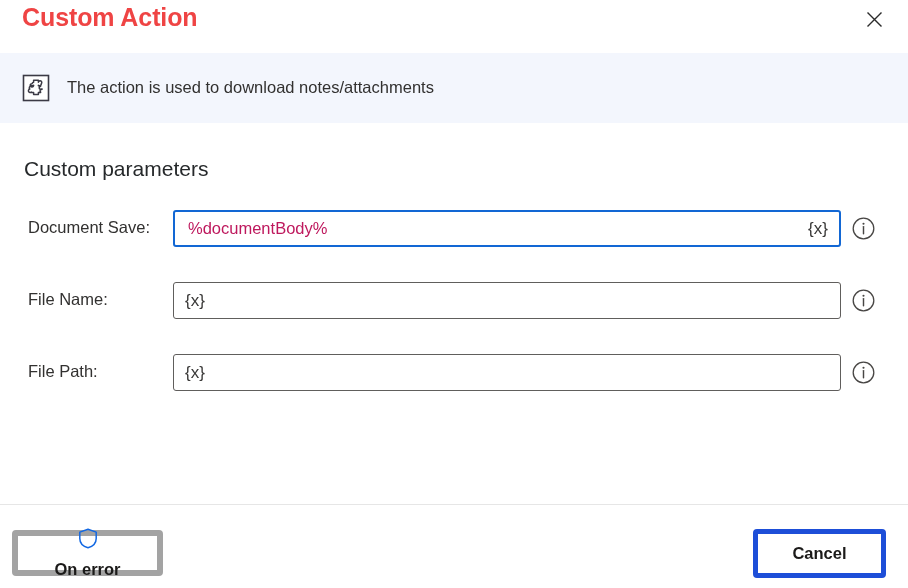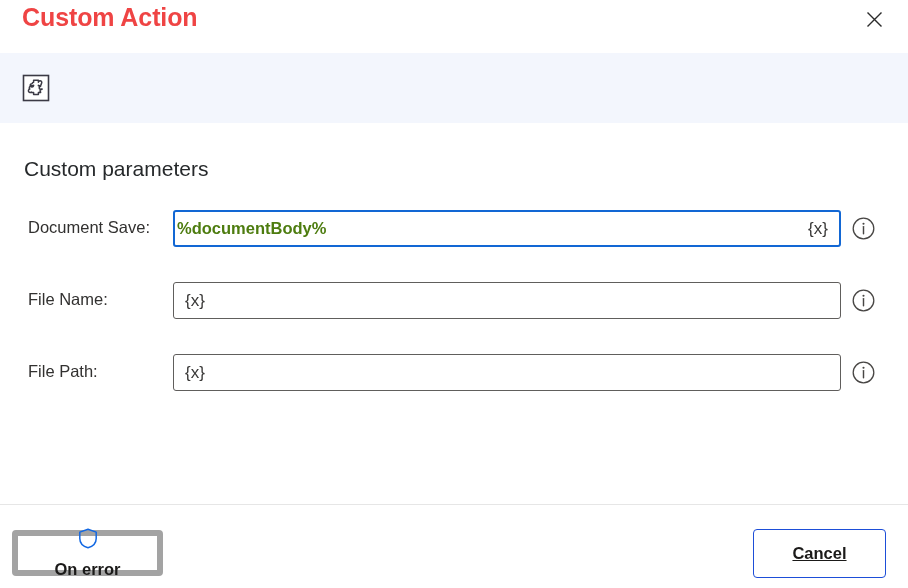--- a/index.html
+++ b/index.html
@@ -138,24 +138,24 @@
     overflow: hidden;
   }
   .input-shell.focused {
     border: 2px solid #0f6cbd;
     border-color: #1267d4;
   }
   .input-value {
     flex: 1 1 auto;
     display: flex;
     align-items: center;
-    padding-left: 2px;
+    padding-left: 13px;
     font-size: 16.5px;
-    font-weight: 700;
-    color: #4d7c0f;
+    font-weight: 400;
+    color: #be185d;
     white-space: nowrap;
     overflow: hidden;
     background: transparent;
     border: none;
     outline: none;
     cursor: text;
     font-family: inherit;
   }
   .var-button {
     flex: 0 0 42px;
@@ -222,24 +222,23 @@
     background: #1268e3;
     border: 1px solid #1268e3;
     color: #ffffff;
   }
   .btn-cancel {
     left: 753px;
     top: 529px;
     width: 133px;
     height: 49px;
     background: #ffffff;
-    border: 1px solid #1d4ed8;
+    border: 5px solid #1d4ed8;
     color: #1b1a19;
     z-index: 3;
-    text-decoration: underline;
   }
   .footer-abs {
     position: absolute;
     left: 0;
     top: 0;
     width: 908px;
     height: 588px;
     pointer-events: none;
   }
   .footer-abs .btn { pointer-events: auto; }
@@ -276,20 +275,21 @@
     </button>
   </div>
 
   <div class="info-banner">
     <span class="banner-icon">
       <svg width="28" height="28" viewBox="0 0 28 28">
         <rect x="1.5" y="1.5" width="25" height="25" fill="#ffffff" stroke="#3b3a45" stroke-width="1.6"></rect>
         <path d="M11.6 6.2 h4.8 v2.0 a1.7 1.7 0 1 1 2.9 1.5 a1.7 1.7 0 0 1 -2.9 1.5 v0.6 h2.2 v0.4 a1.7 1.7 0 1 0 1.5 2.9 a1.7 1.7 0 0 0 -1.5 2.9 v0.4 h-2.2 v2.1 h-4.8 v-2.1 h-2.3 v-0.4 a1.7 1.7 0 1 1 -1.5 -2.9 a1.7 1.7 0 0 1 1.5 -2.9 v-0.4 h2.3 v-0.6 a1.7 1.7 0 1 1 -1.5 -1.5 a1.7 1.7 0 0 1 1.5 -1.5 z" fill="#ffffff" stroke="#3b3a45" stroke-width="1.5" stroke-linejoin="round"></path>
       </svg>
     </span>
+    <div class="banner-text">The action is used to download notes/attachments</div>
   </div>
 
   <div class="dialog-body">
     <div class="section-heading">Custom parameters</div>
 
     <div class="form-rows">
 
       <div class="form-row">
         <div class="field-label">Document Save:</div>
         <div class="input-shell focused">

